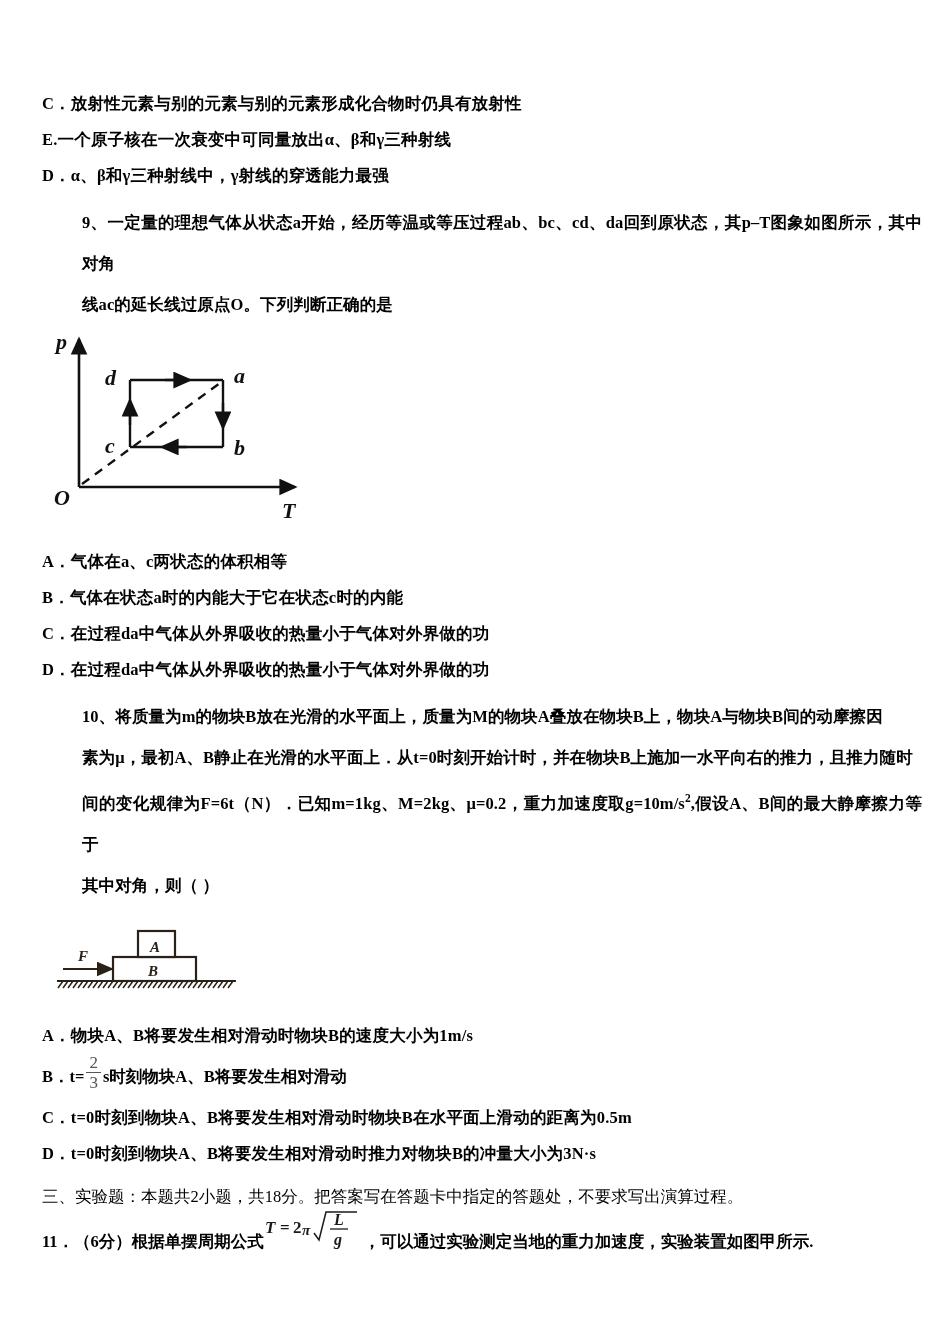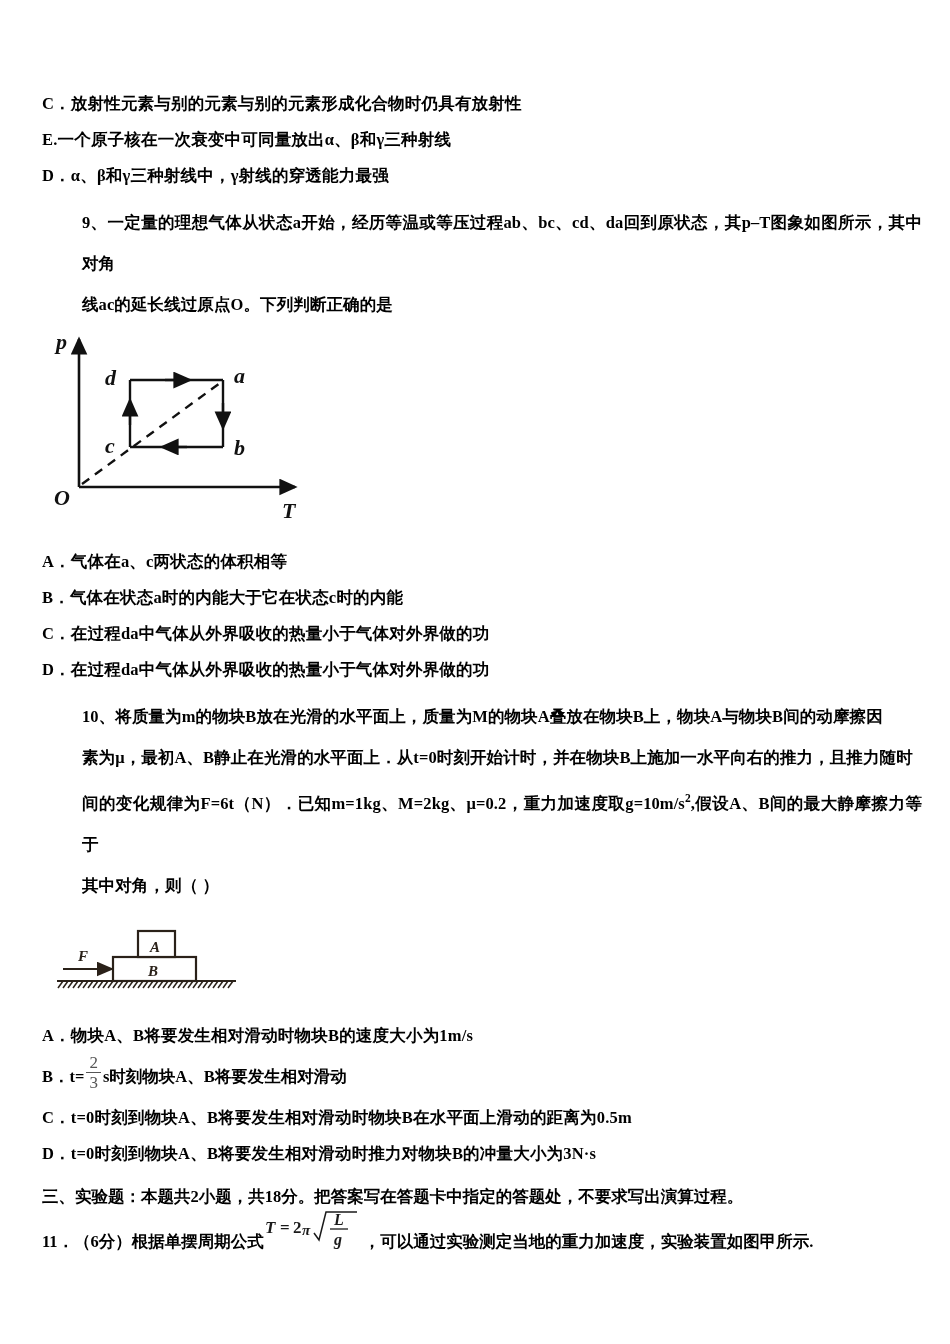--- a/index.html
+++ b/index.html
@@ -40,21 +40,21 @@
     line-height: 41px;
     font-weight: bold;
     text-align: justify;
     text-justify: inter-ideograph;
     letter-spacing: 0.1px;
     margin-left: 40px;
   }
   .sec-head {
     font-size: 16.5px;
     line-height: 34px;
-    font-weight: bold;
+    font-weight: normal;
   }
   .spacer-sm { height: 8px; }
   .spacer-md { height: 14px; }
 
   
   .fig-pt {
     position: relative;
     width: 330px;
     height: 205px;
     margin-left: 8px;

